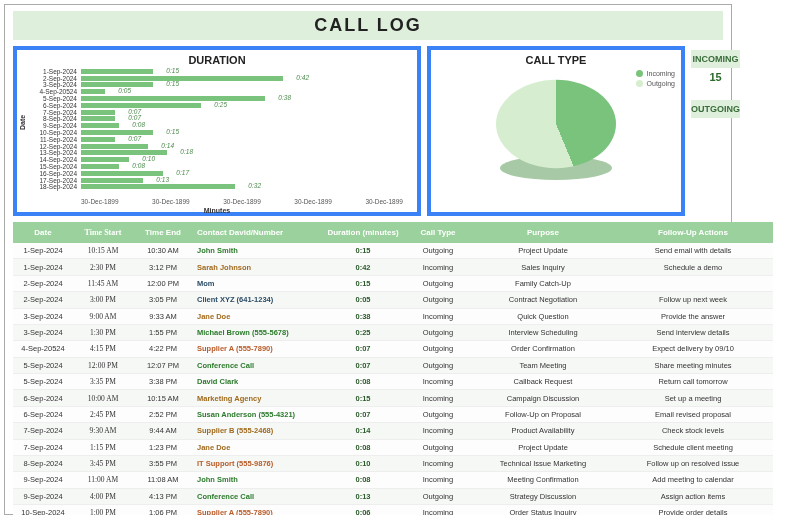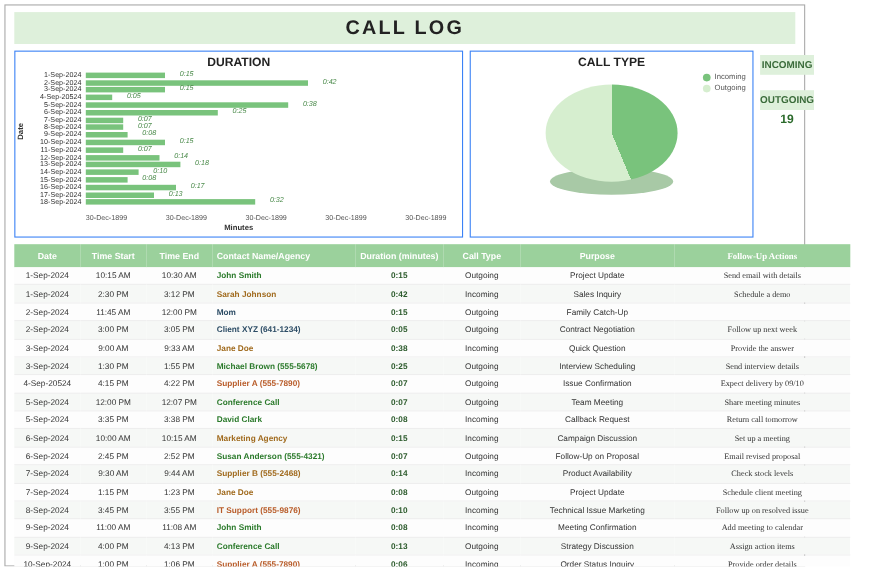--- a/index.html
+++ b/index.html
@@ -29,21 +29,21 @@
     color: #222;
     padding: 4px 0;
     margin-bottom: 6px;
   }
   .top-row {
     display: flex;
     gap: 6px;
     margin-bottom: 6px;
   }
   .chart-box {
-    border: 1px solid #3b82f6;
+    border: 4px solid #3b82f6;
     height: 170px;
     position: relative;
     padding: 4px 6px;
   }
   .chart-duration { flex: 0 0 408px; }
   .chart-calltype { flex: 0 0 258px; }
   .right-col { flex: 1; display: flex; flex-direction: column; gap: 14px; padding-top: 4px;}
   .chart-title {
     text-align: center;
     font-size: 11px;
@@ -190,27 +190,27 @@
     padding: 3.2px 4px;
     text-align: center;
     border-bottom: 1px solid #eee;
     white-space: nowrap;
     overflow: hidden;
     text-overflow: ellipsis;
   }
   .call-table tbody tr:nth-child(odd) td { background: #fdfdfd; }
   .call-table tbody tr:nth-child(even) td { background: #f6f8f6; }
   .col-date { width: 60px; }
-  .col-ts { width: 60px; }
+  .col-ts { width: 60px; font-family: Liberation Serif, serif; }
   .col-te { width: 60px; }
   .col-contact { width: 130px; text-align: left !important; }
   .col-dur { width: 80px; }
   .col-type { width: 70px; }
   .col-purpose { width: 140px; }
-  .col-follow { width: 160px; font-family: Liberation Serif, serif; }
+  .col-follow { width: 160px; }
   .contact-bold { font-weight: 700; }
   .c-green { color: #2b7a2b; }
   .c-brown { color: #a06a1d; }
   .c-red { color: #b85b28; }
   .c-dark { color: #2c4c65; }
   td.dur-cell { font-weight: 700; color: #2b5a2b; }
 </style>
 </head>
 <body>
 
@@ -359,36 +359,36 @@
         <div class="pie">
           <div class="pie-shadow"></div>
           <div class="pie-top"></div>
         </div>
       </div>
     </div>
 
     <div class="right-col">
       <div class="stat-card">
         <div class="stat-label">INCOMING</div>
+        <div class="stat-value">15</div>
       </div>
       <div class="stat-card">
         <div class="stat-label">OUTGOING</div>
-        <div class="stat-value">19</div>
       </div>
     </div>
 
   </div>
 
   <table class="call-table">
     <thead>
       <tr id="header-row">
           <th class="col-date">Date</th>
           <th class="col-ts">Time Start</th>
           <th class="col-te">Time End</th>
-          <th class="col-contact">Contact Name/Agency</th>
+          <th class="col-contact">Contact David/Number</th>
           <th class="col-dur">Duration (minutes)</th>
           <th class="col-type">Call Type</th>
           <th class="col-purpose">Purpose</th>
           <th class="col-follow">Follow-Up Actions</th>
         </tr>
     </thead>
     <tbody id="table-body">
         <tr>
           <td class="col-date">1-Sep-2024</td>
           <td class="col-ts">10:15 AM</td>
@@ -449,21 +449,21 @@
           <td class="col-purpose">Interview Scheduling</td>
           <td class="col-follow">Send interview details</td>
         </tr>
         <tr>
           <td class="col-date">4-Sep-20524</td>
           <td class="col-ts">4:15 PM</td>
           <td class="col-te">4:22 PM</td>
           <td class="col-contact contact-bold c-red">Supplier A (555-7890)</td>
           <td class="col-dur dur-cell">0:07</td>
           <td class="col-type">Outgoing</td>
-          <td class="col-purpose">Issue Confirmation</td>
+          <td class="col-purpose">Order Confirmation</td>
           <td class="col-follow">Expect delivery by 09/10</td>
         </tr>
         <tr>
           <td class="col-date">5-Sep-2024</td>
           <td class="col-ts">12:00 PM</td>
           <td class="col-te">12:07 PM</td>
           <td class="col-contact contact-bold c-green">Conference Call</td>
           <td class="col-dur dur-cell">0:07</td>
           <td class="col-type">Outgoing</td>
           <td class="col-purpose">Team Meeting</td>

